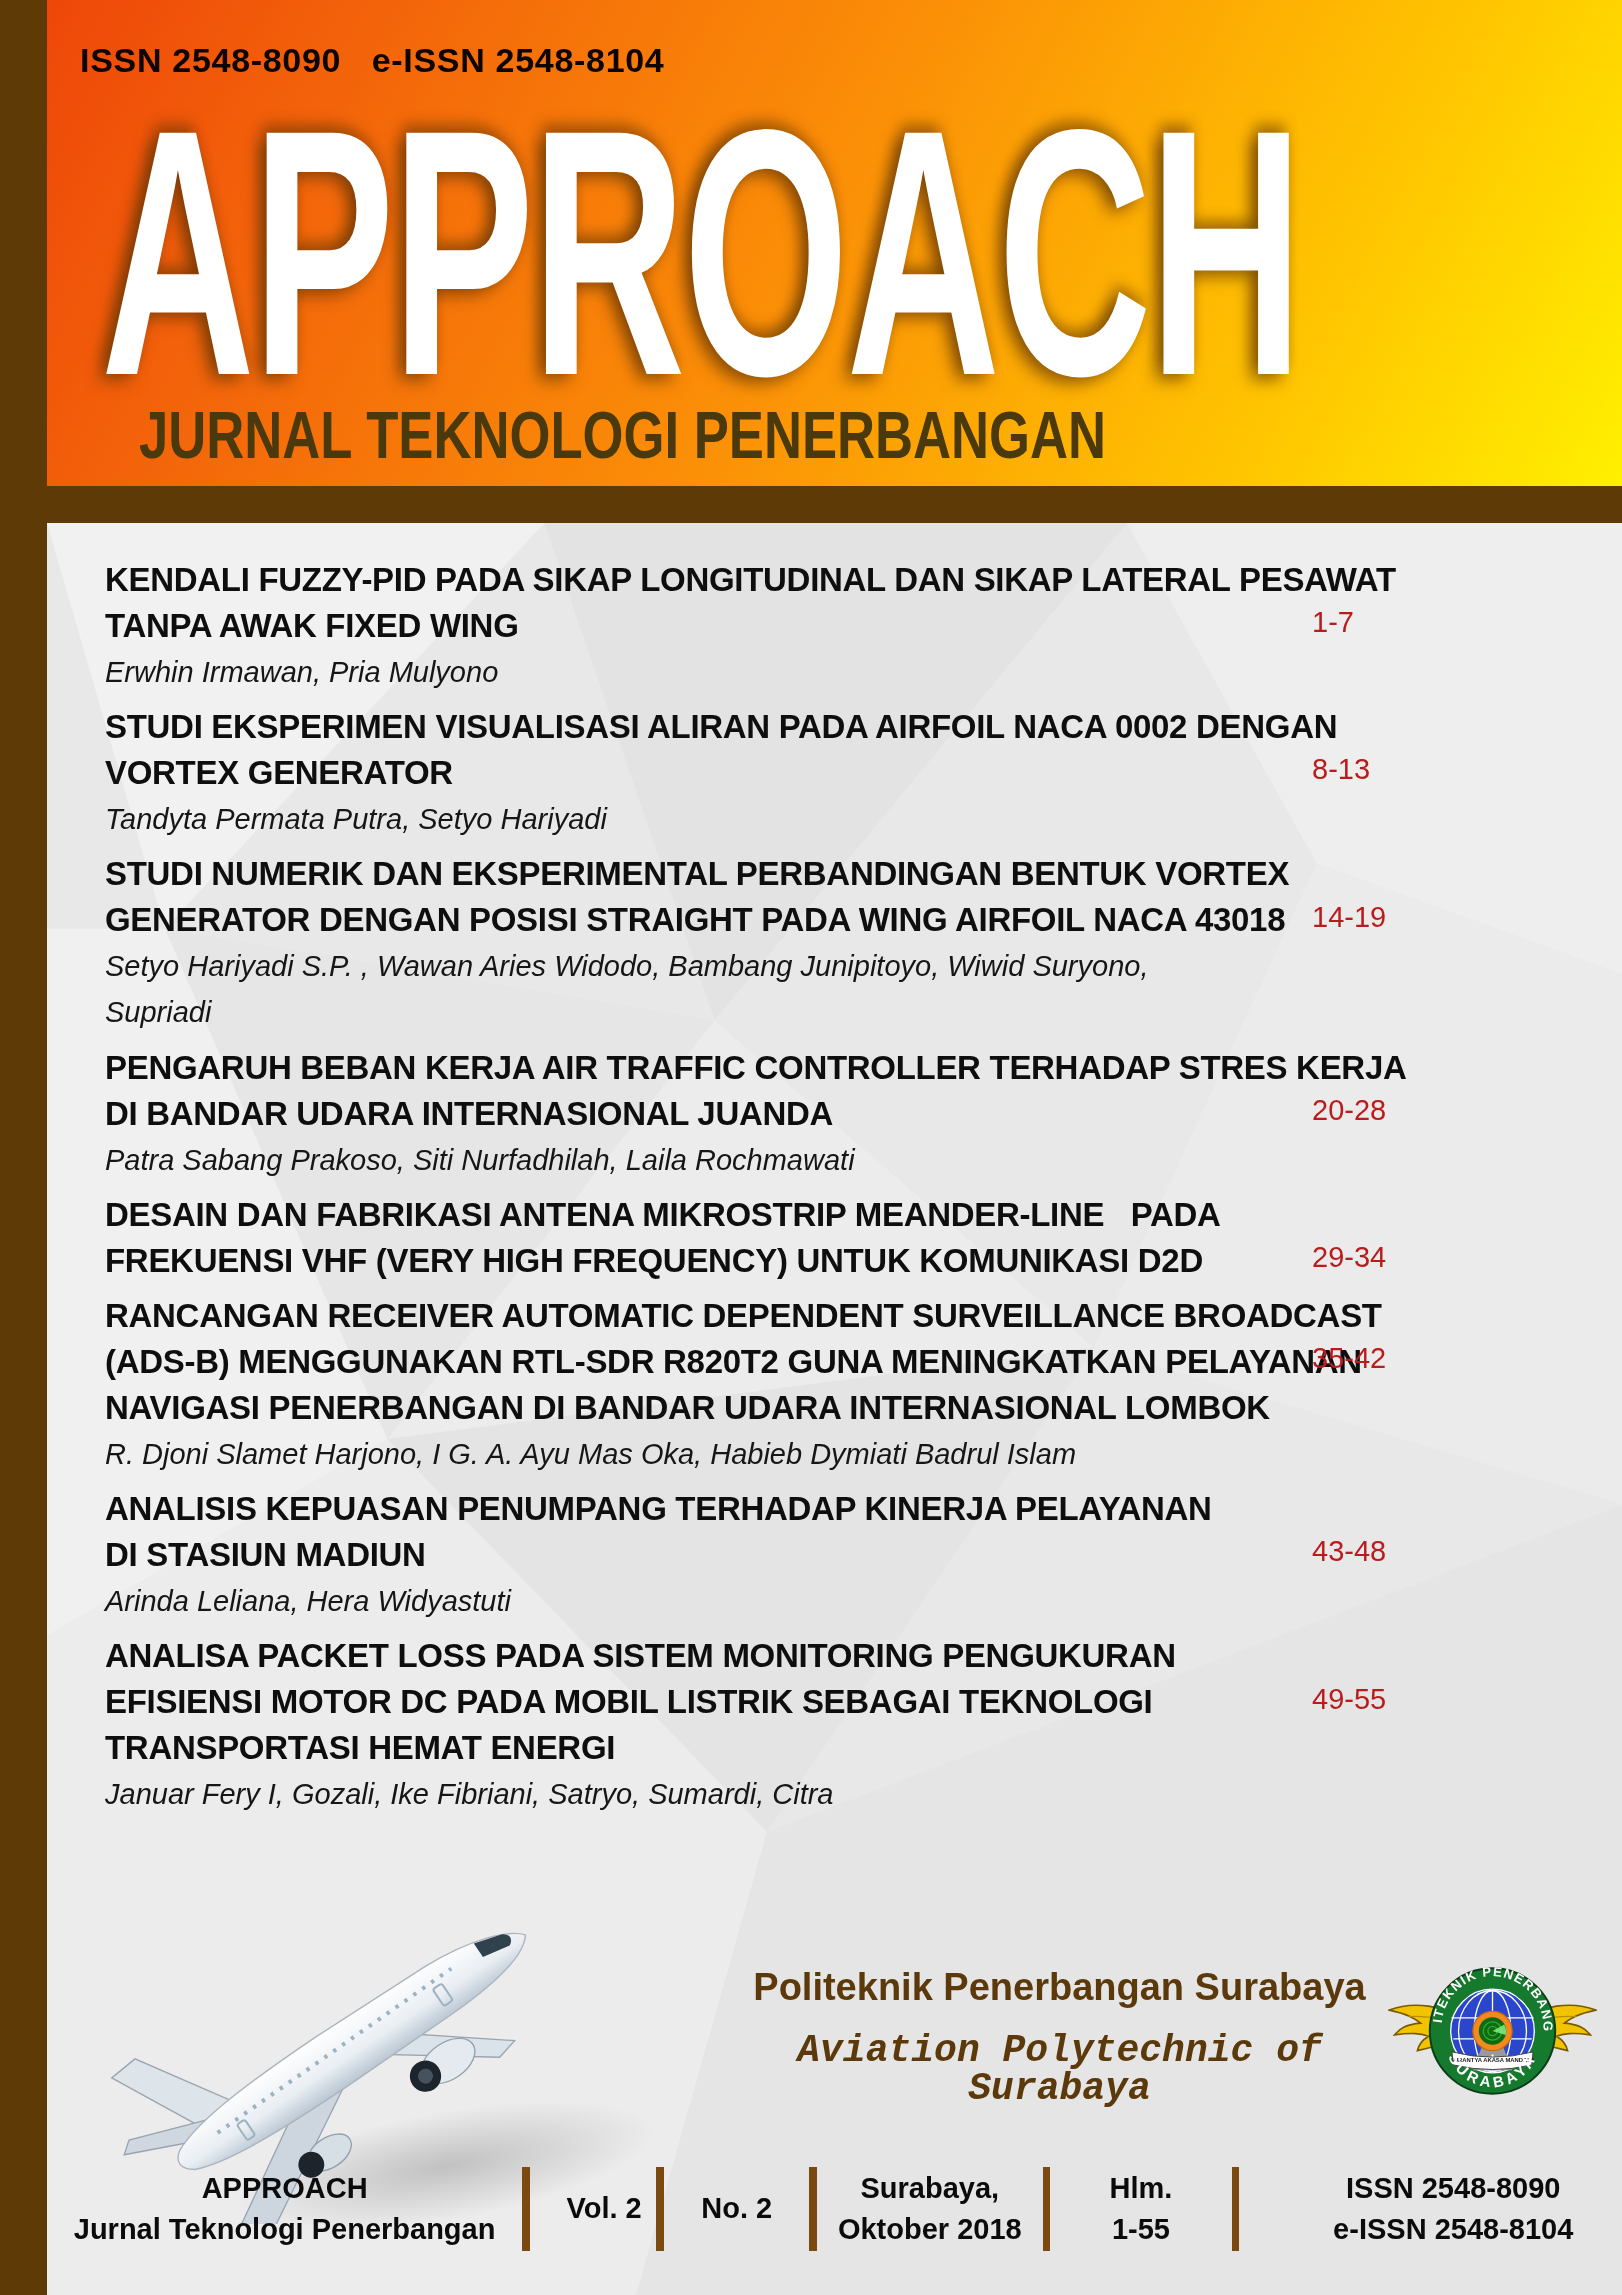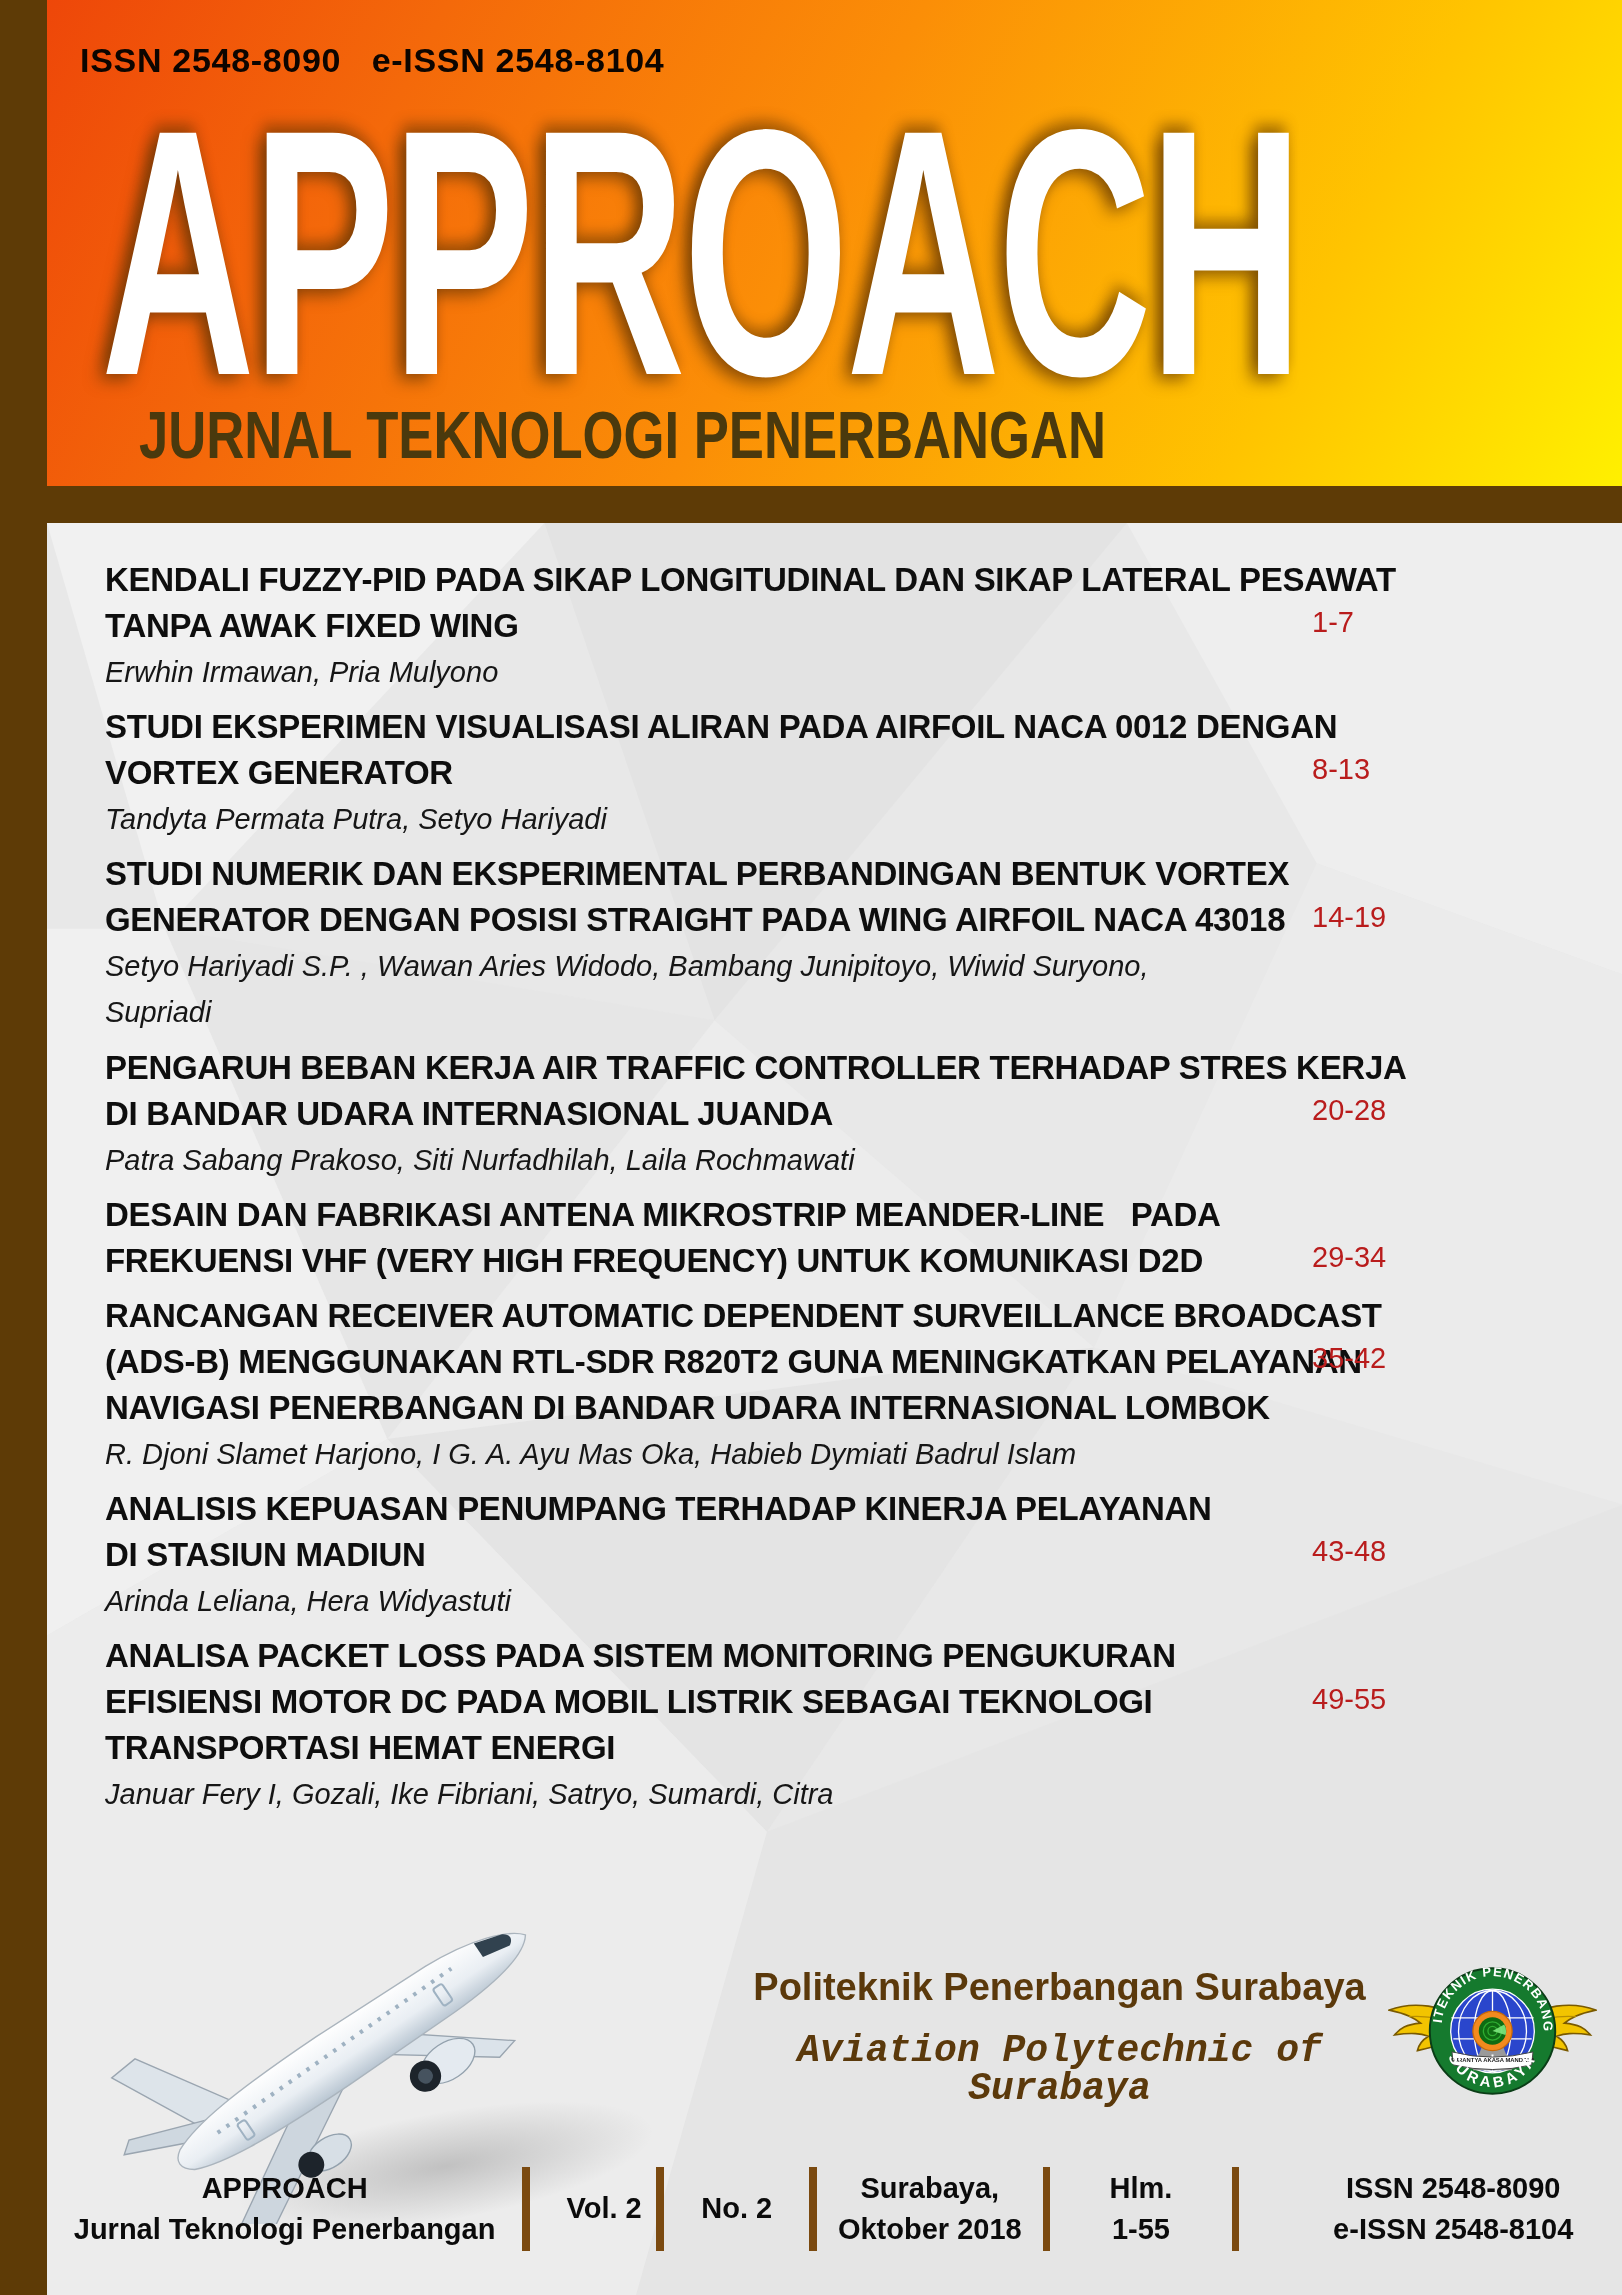--- a/index.html
+++ b/index.html
@@ -100,21 +100,21 @@
       <article class="entry">
         <div class="entry-text">
             <h2 class="title">KENDALI FUZZY-PID PADA SIKAP LONGITUDINAL DAN SIKAP LATERAL PESAWAT
 TANPA AWAK FIXED WING</h2>
         <p class="authors">Erwhin Irmawan, Pria Mulyono</p>
           </div>
         <span class="pages">1-7</span>
       </article>
       <article class="entry">
         <div class="entry-text">
-            <h2 class="title">STUDI EKSPERIMEN VISUALISASI ALIRAN PADA AIRFOIL NACA 0012 DENGAN
+            <h2 class="title">STUDI EKSPERIMEN VISUALISASI ALIRAN PADA AIRFOIL NACA 0002 DENGAN
 VORTEX GENERATOR</h2>
         <p class="authors">Tandyta Permata Putra, Setyo Hariyadi</p>
           </div>
         <span class="pages">8-13</span>
       </article>
       <article class="entry">
         <div class="entry-text">
             <h2 class="title">STUDI NUMERIK DAN EKSPERIMENTAL PERBANDINGAN BENTUK VORTEX
 GENERATOR DENGAN POSISI STRAIGHT PADA WING AIRFOIL NACA 43018</h2>
         <p class="authors">Setyo Hariyadi S.P. , Wawan Aries Widodo, Bambang Junipitoyo, Wiwid Suryono,

